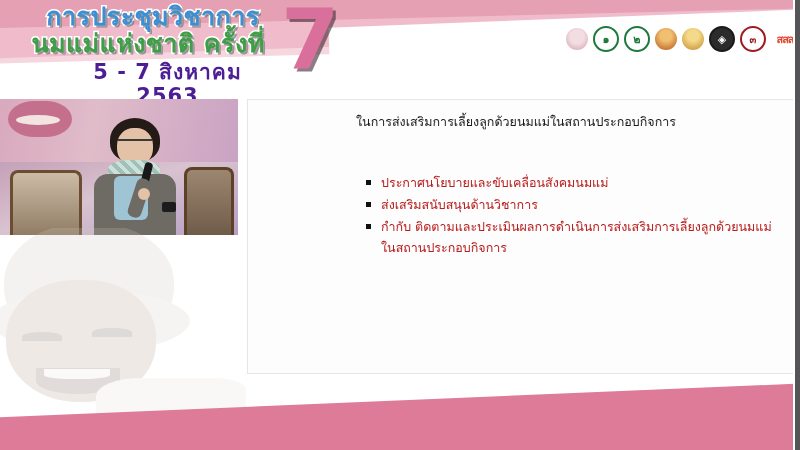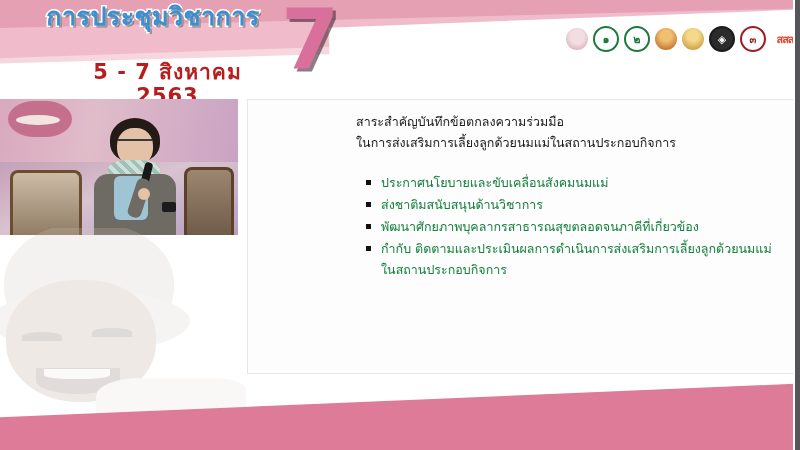--- a/index.html
+++ b/index.html
@@ -41,21 +41,21 @@
   }
   .t-line2{
     position:absolute;left:8px;top:30px;width:280px;
     font-size:25px;font-weight:bold;color:#3f9e46;text-align:center;
     letter-spacing:.5px;line-height:28px;
     -webkit-text-stroke:3px #ffffff;paint-order:stroke fill;
     text-shadow:2px 2px 0 rgba(80,80,80,.55);
   }
   .t-date{
     position:absolute;left:60px;top:60px;width:215px;
-    font-size:21px;font-weight:bold;color:#b91c1c;text-align:center;
+    font-size:21px;font-weight:bold;color:#4c1d95;text-align:center;
     line-height:24px;letter-spacing:1px;
   }
   .numeral7{
     position:absolute;left:281px;top:-2px;
     font-size:84px;font-weight:bold;color:#d9709b;
     line-height:84px;font-family:"DejaVu Sans",sans-serif;
     text-shadow:3px 3px 0 rgba(60,40,50,.6);
   }
   
   .slogan{
@@ -151,21 +151,21 @@
     position:absolute;left:247px;top:99px;width:548px;height:275px;
     background:#fdfdfd;border:1px solid #e6e6e6;box-sizing:border-box;
   }
   .heading{
     position:absolute;left:108px;top:11px;width:420px;
     font-size:12.5px;color:#1a1a1a;line-height:21px;
     font-family:"DejaVu Sans","Liberation Sans",sans-serif;
   }
   .bullets{
     position:absolute;left:118px;top:72px;width:410px;
-    font-size:12.5px;color:#15803d;line-height:21px;
+    font-size:12.5px;color:#b91c1c;line-height:21px;
     list-style:none;margin:0;padding:0;
   }
   .bullets li{position:relative;padding-left:15px;margin:0 0 1px 0;}
   .bullets li:before{
     content:"";position:absolute;left:0;top:8px;width:5px;height:5px;
     background:#111;
   }
   
   .bottom-band{
     position:absolute;left:-30px;bottom:-42px;width:880px;height:92px;
@@ -193,20 +193,21 @@
 
   <div class="banner">
     <div class="banner-swoosh-a"></div>
     <div class="banner-swoosh-b"></div>
     <div class="banner-white"></div>
     <div class="banner-white2"></div>
   </div>
 
   <div class="title-block">
     <div class="t-line1">การประชุมวิชาการ</div>
+    <div class="t-line2">นมแม่แห่งชาติ ครั้งที่</div>
     <div class="t-date">5 - 7 สิงหาคม 2563</div>
   </div>
   <div class="numeral7">7</div>
 
   <div class="logos">
     <div class="logo lg-pink"></div>
     <div class="logo lg-green">
         <span>๑</span>
       </div>
     <div class="logo lg-green">
@@ -252,27 +253,25 @@
     <div class="bb-face"></div>
     <div class="bb-eyeL"></div>
     <div class="bb-eyeR"></div>
     <div class="bb-mouth"></div>
     <div class="bb-teeth"></div>
     <div class="bb-shirt"></div>
   </div>
 
   <div class="content-panel">
     <div class="heading">
-      <div>สาระสำคัญบันทึกข้อตกลงความร่วมมือ</div>
       <div>ในการส่งเสริมการเลี้ยงลูกด้วยนมแม่ในสถานประกอบกิจการ</div>
     </div>
     <ul class="bullets">
       <li>ประกาศนโยบายและขับเคลื่อนสังคมนมแม่</li>
-      <li>ส่งชาติมสนับสนุนด้านวิชาการ</li>
-      <li>พัฒนาศักยภาพบุคลากรสาธารณสุขตลอดจนภาคีที่เกี่ยวข้อง</li>
+      <li>ส่งเสริมสนับสนุนด้านวิชาการ</li>
       <li>กำกับ ติดตามและประเมินผลการดำเนินการส่งเสริมการเลี้ยงลูกด้วยนมแม่ในสถานประกอบกิจการ</li>
     </ul>
   </div>
 
   <div class="bottom-band2"></div>
   <div class="bottom-band"></div>
   <div class="bottom-strip"></div>
 
   <div class="right-edge2"></div>
   <div class="right-edge"></div>

